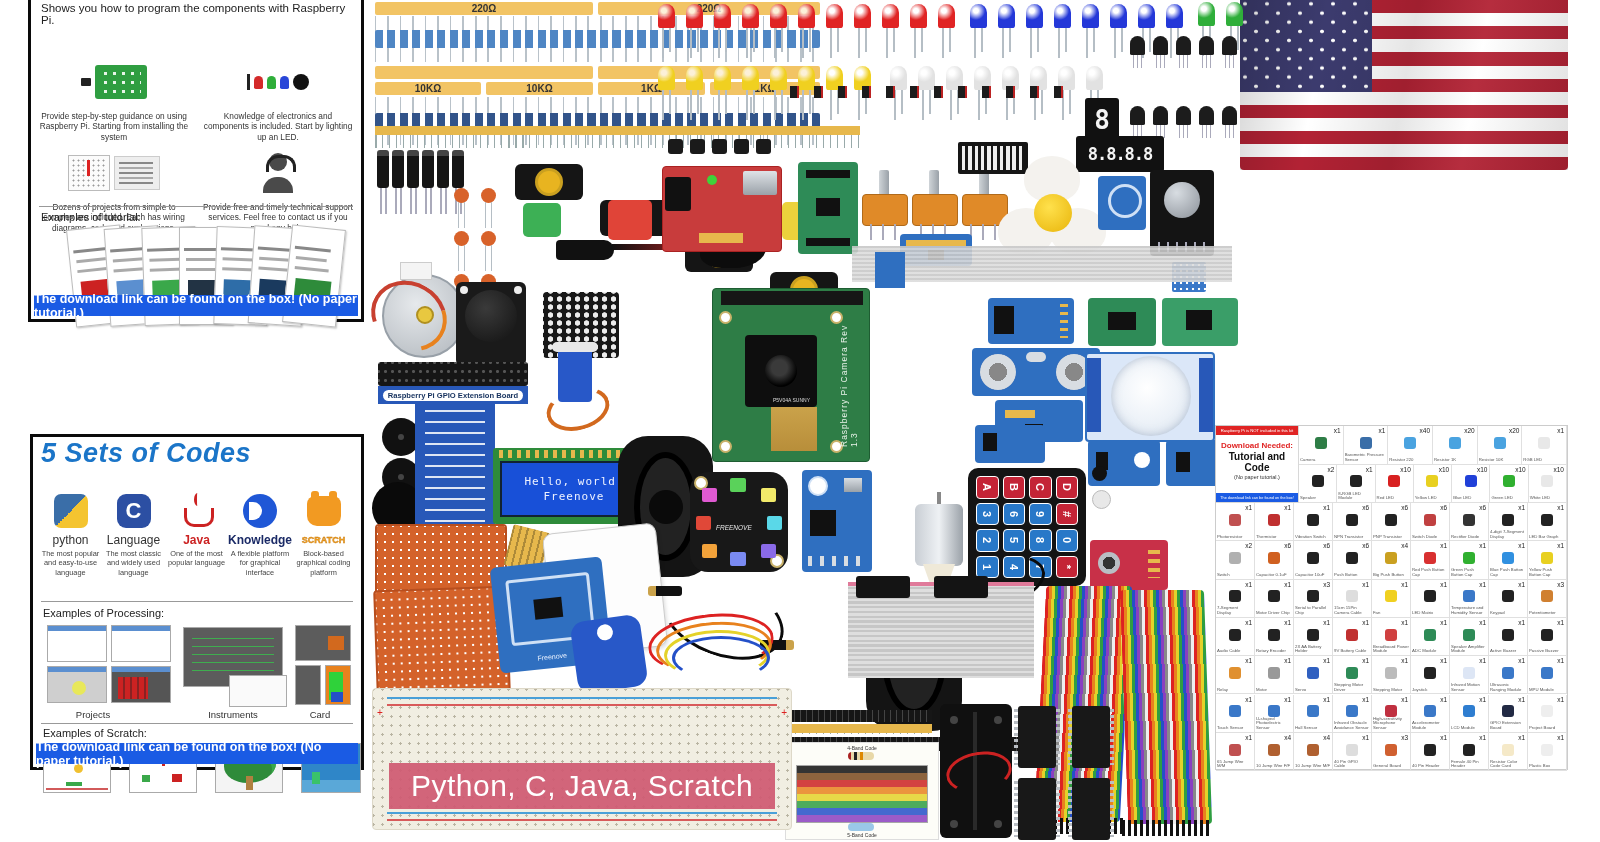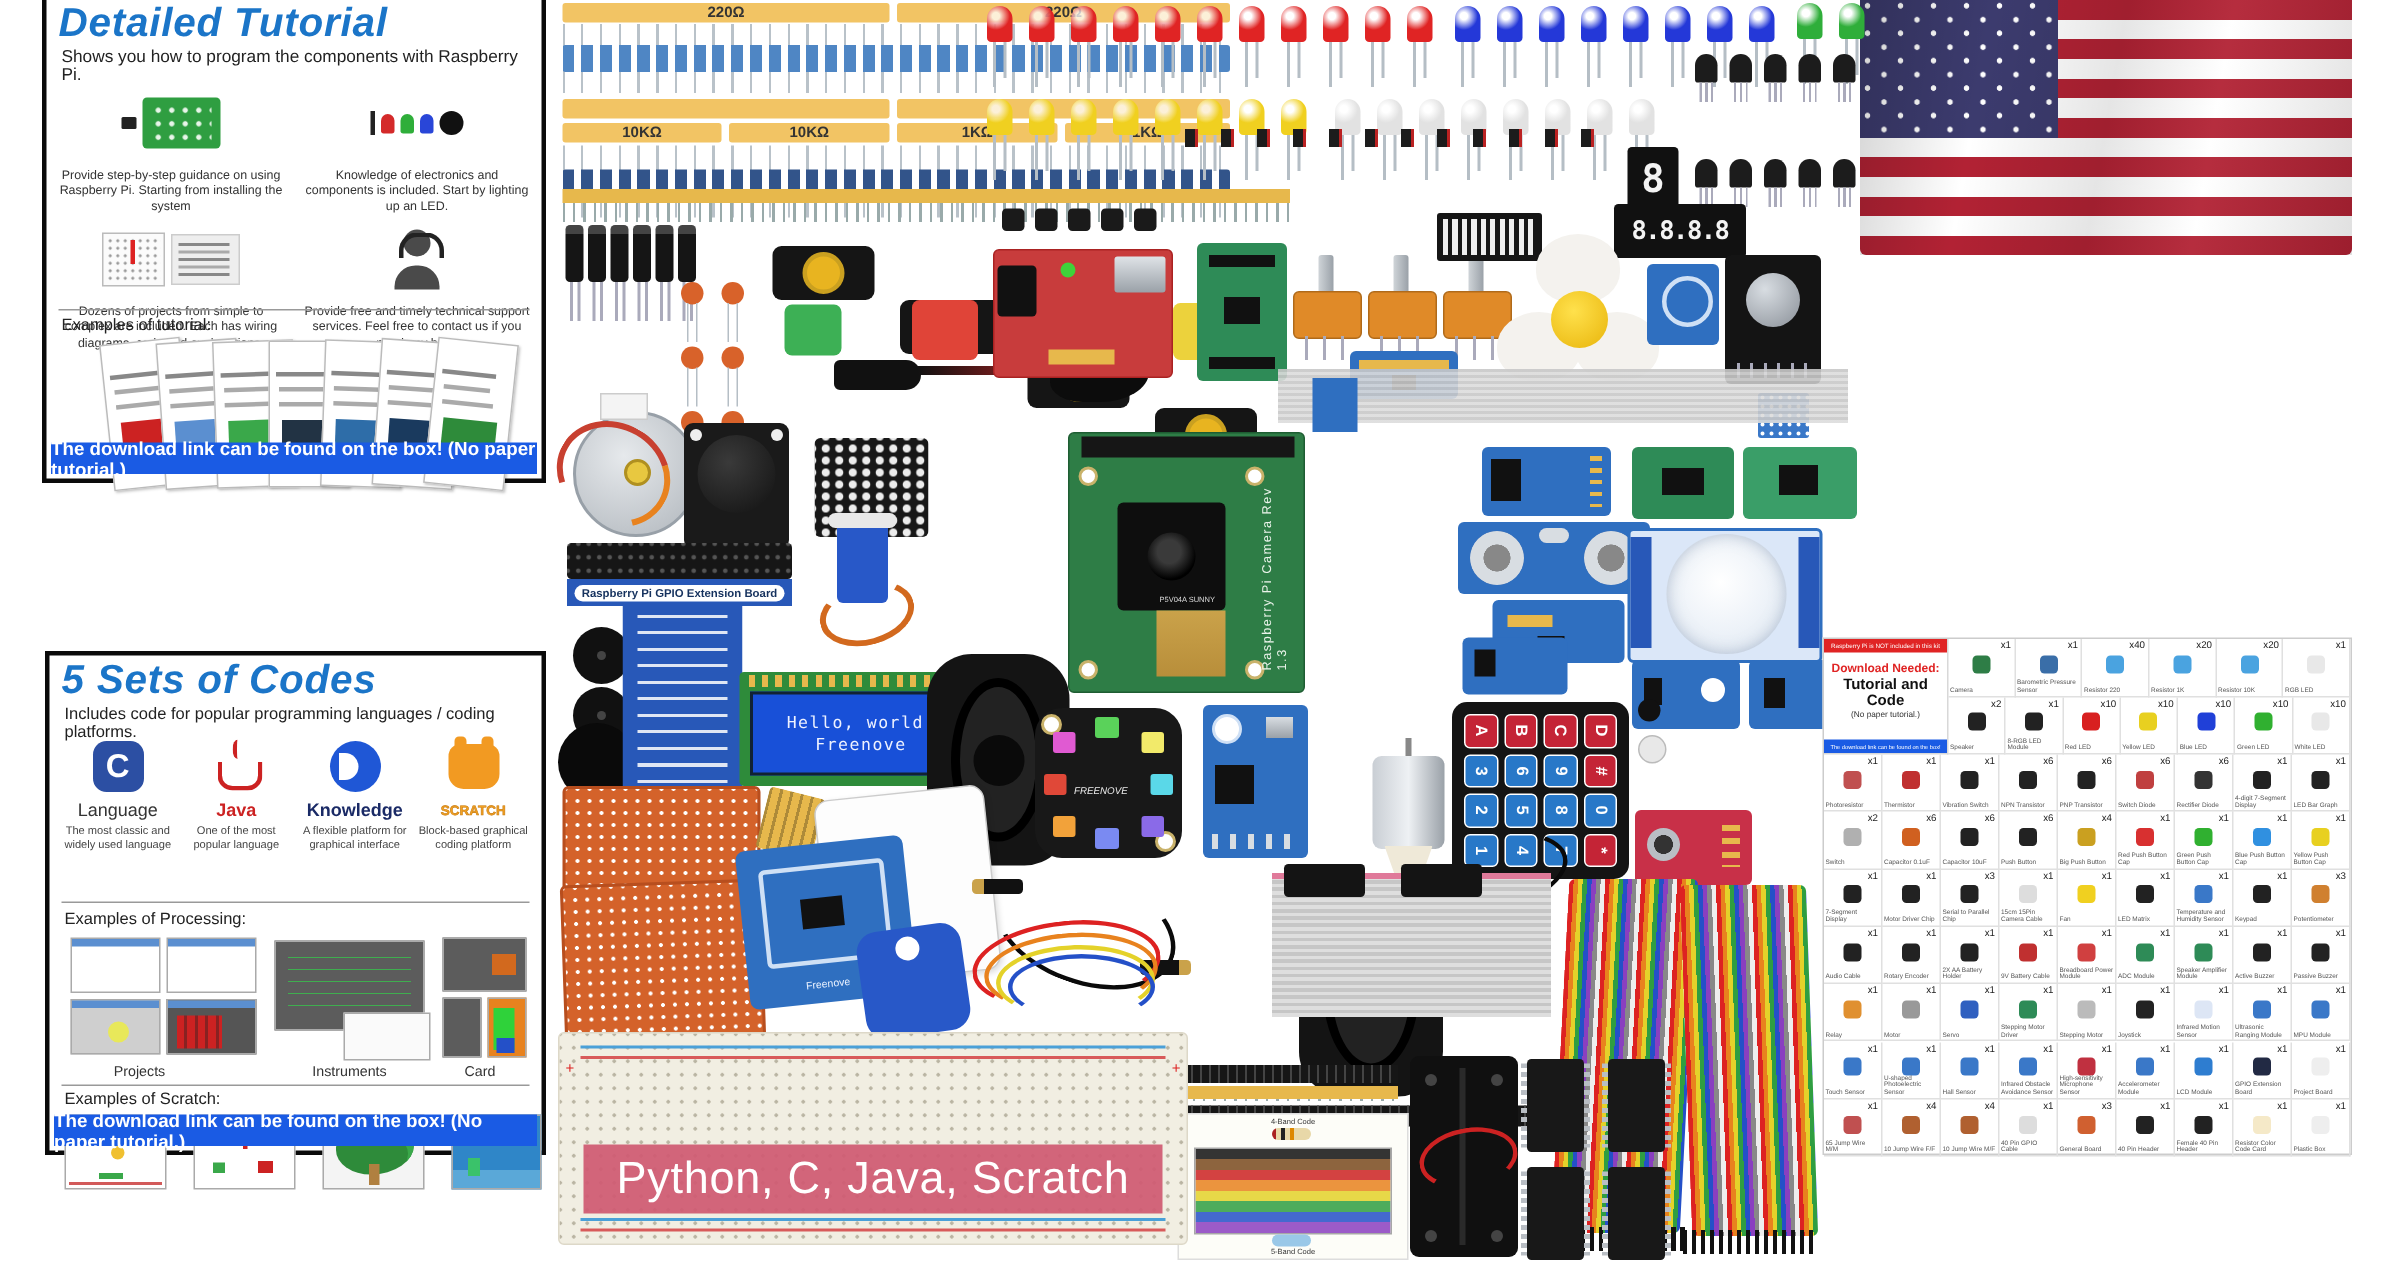--- a/index.html
+++ b/index.html
@@ -129,21 +129,20 @@
     background:repeating-linear-gradient(180deg,#b22234 0 13.1px,#fff 13.1px 26.2px);border-radius:0 0 4px 4px;}
   .flag .canton{position:absolute;left:0;top:0;width:132px;height:91.7px;background:#3c3b6e;
     background-image:radial-gradient(circle,#fff 1.6px,transparent 2.1px),radial-gradient(circle,#fff 1.6px,transparent 2.1px);
     background-size:22px 18.3px,22px 18.3px;background-position:5px 4px,16px 13px;}
   .flag .wave{position:absolute;inset:0;background:linear-gradient(100deg,rgba(0,0,0,.18),rgba(255,255,255,0) 25%,rgba(0,0,0,.10) 50%,rgba(255,255,255,.05) 70%,rgba(0,0,0,.12));}
 </style>
 </head>
 <body>
 
 <div class="panel" style="left:28px;top:-4px;width:336px;height:326px;">
-  <div class="p-title">Detailed Tutorial</div>
   <div class="p-sub">Shows you how to program the components with Raspberry Pi.</div>
   <div class="feat-grid" style="top:54px;">
     <div class="feat">
       <div class="feat-img">
           <span class="pi-chip"></span>
           <span class="pi-board"></span>
         </div>
       <div class="feat-cap">Provide step-by-step guidance on using Raspberry Pi. Starting from installing the system</div>
     </div>
     <div class="feat">
@@ -218,22 +217,28 @@
         <i style="left: 6px; top: 30px; width: 60%; height: 3px; background: rgb(170, 170, 170);"></i>
         <i style="left: 6px; top: 40px; width: 65%; height: 3px; background: rgb(170, 170, 170);"></i>
         <i style="left: 8px; top: 52px; width: 70%; height: 26px; background: rgb(46, 139, 58);"></i>
       </div>
     </div>
   <div class="dl-bar">The download link can be found on the box! (No paper tutorial.)</div>
 </div>
 
 <div class="panel" style="left:30px;top:434px;width:334px;height:336px;">
   <div class="p-title">5 Sets of Codes</div>
-  <div class="p-sub" style="font-size:11px">Includes code for popular programming languages / coding platforms.</div>
   <div class="langs" style="top:52px;">
+    <div class="lang">
+      <div class="lang-logo">
+          <span class="logo-py"></span>
+        </div>
+      <div class="lang-name">python</div>
+      <div class="lang-desc">The most popular and easy-to-use language</div>
+    </div>
     <div class="lang">
       <div class="lang-logo">
           <span class="logo-c">C</span>
         </div>
       <div class="lang-name">Language</div>
       <div class="lang-desc">The most classic and widely used language</div>
     </div>
     <div class="lang">
       <div class="lang-logo">
           <span class="logo-java">

